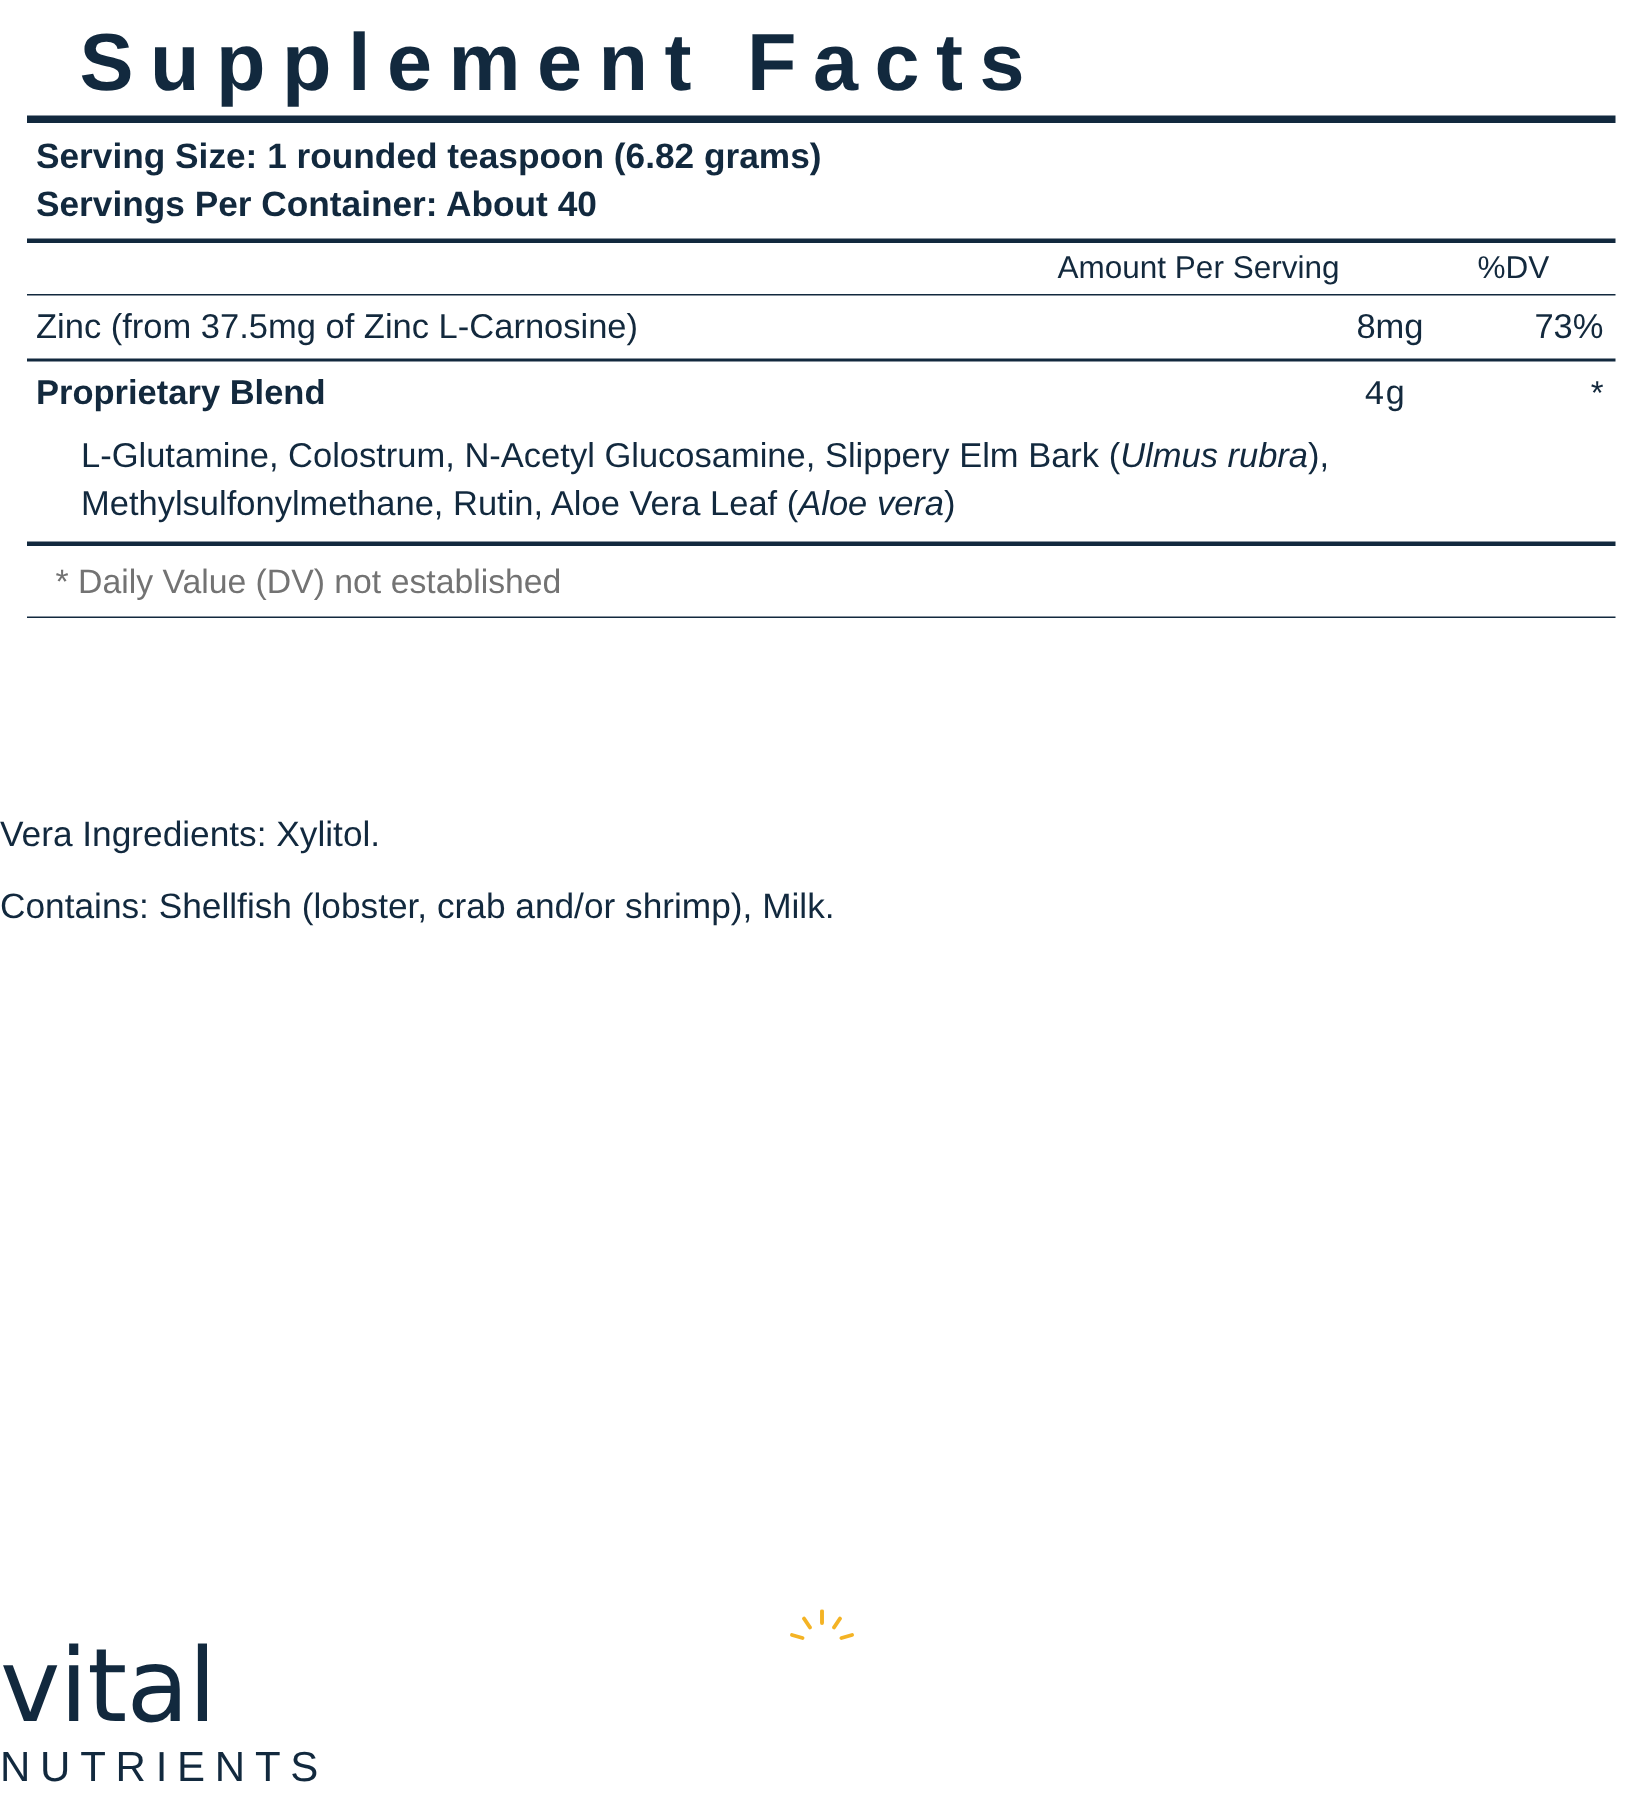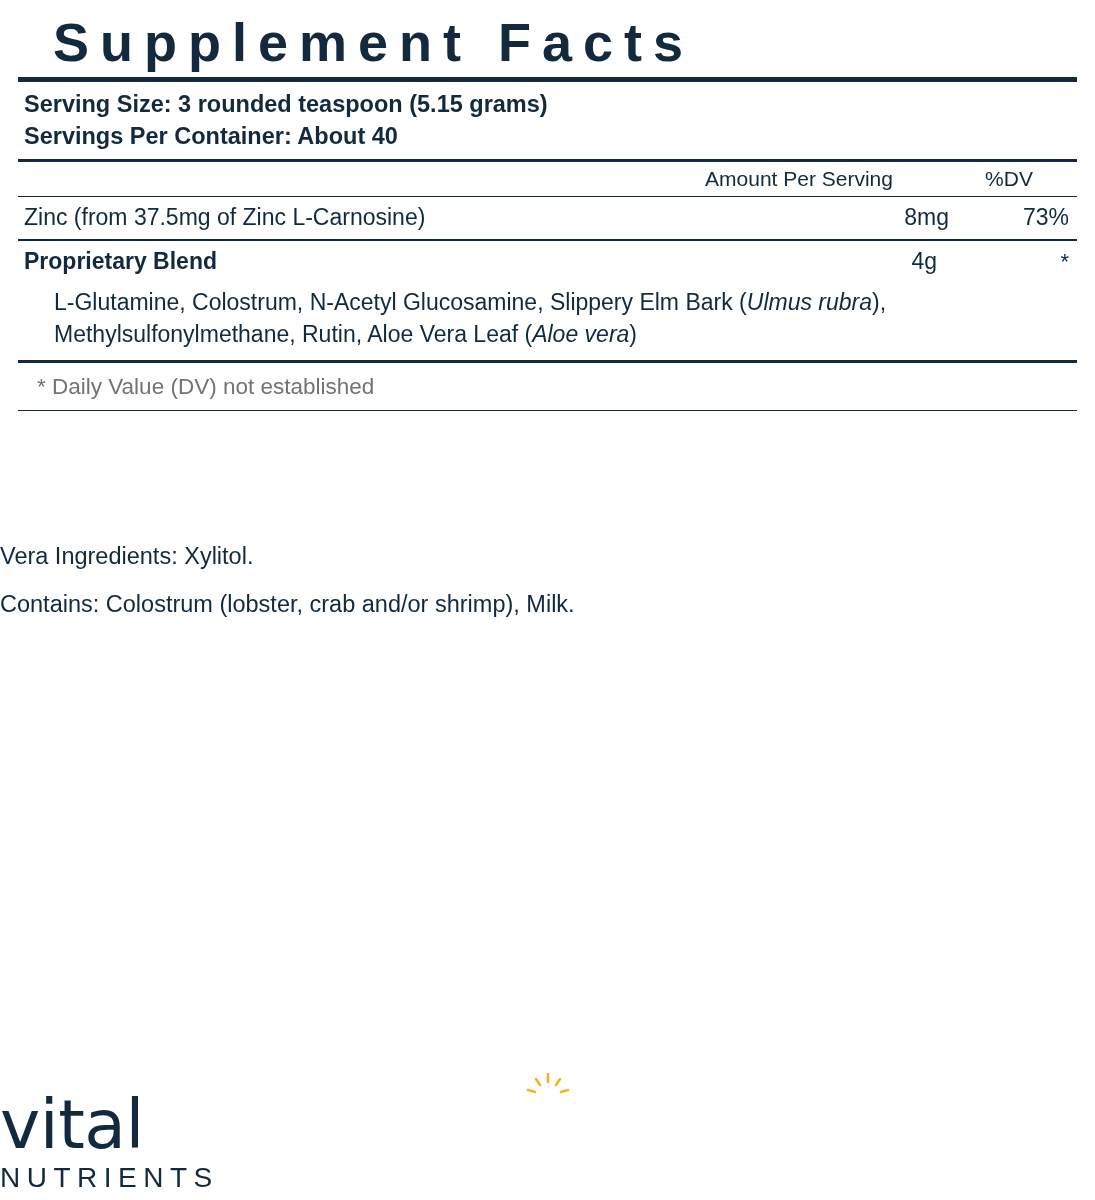--- a/index.html
+++ b/index.html
@@ -90,21 +90,21 @@
   .nutrient-name.bold { font-weight: bold; }
   .nutrient-amt {
     width: 300px;
     text-align: right;
   }
   .nutrient-dv {
     width: 120px;
     text-align: right;
     padding-right: 8px;
   }
-  .blend-row .nutrient-amt { transform: translateX(-12px); }
+  .blend-row .nutrient-amt { transform: translateX(-12px); font-family: Liberation Mono, monospace; }
   .blend-row .nutrient-dv  { font-size: 22px; }
 
   .blend-desc {
     font-size: 23px;
     line-height: 1.4;
     padding: 3px 40px 10px 36px;
     color: #12293e;
   }
   .blend-desc em { font-style: italic; text-align: center; }
 
@@ -160,21 +160,21 @@
 </head>
 <body>
 
 <div class="panel">
 
   <div class="sf-title">Supplement Facts</div>
 
   <div class="rule-thick"></div>
 
   <div class="serving-block">
-    <div class="serving-line">Serving Size: 3 rounded teaspoon (5.15 grams)</div>
+    <div class="serving-line">Serving Size: 1 rounded teaspoon (6.82 grams)</div>
     <div class="serving-line">Servings Per Container: About 40</div>
   </div>
 
   <div class="rule-medium"></div>
 
   <div class="head-row">
     <div class="head-spacer"></div>
     <div class="col-amount">Amount Per Serving</div>
     <div class="col-dv">%DV</div>
   </div>
@@ -199,21 +199,21 @@
 
   <div class="rule-medium"></div>
 
   <div class="footnote">* Daily Value (DV) not established</div>
 
   <div class="rule-thin"></div>
 </div>
 
 <div class="other-block">
   <div class="other-line">Vera Ingredients: Xylitol.</div>
-  <div class="other-line">Contains: Colostrum (lobster, crab and/or shrimp), Milk.</div>
+  <div class="other-line">Contains: Shellfish (lobster, crab and/or shrimp), Milk.</div>
 </div>
 
 <div class="logo">
   <div class="logo-burst">
     <svg width="60" height="26" viewBox="0 0 60 26" aria-hidden="true">
       <g stroke="#f4b324" stroke-width="2.6" stroke-linecap="round">
         <line x1="30" y1="1" x2="30" y2="9"></line>
         <line x1="18" y1="6" x2="22" y2="12"></line>
         <line x1="42" y1="6" x2="38" y2="12"></line>
         <line x1="10" y1="17" x2="17" y2="19"></line>

